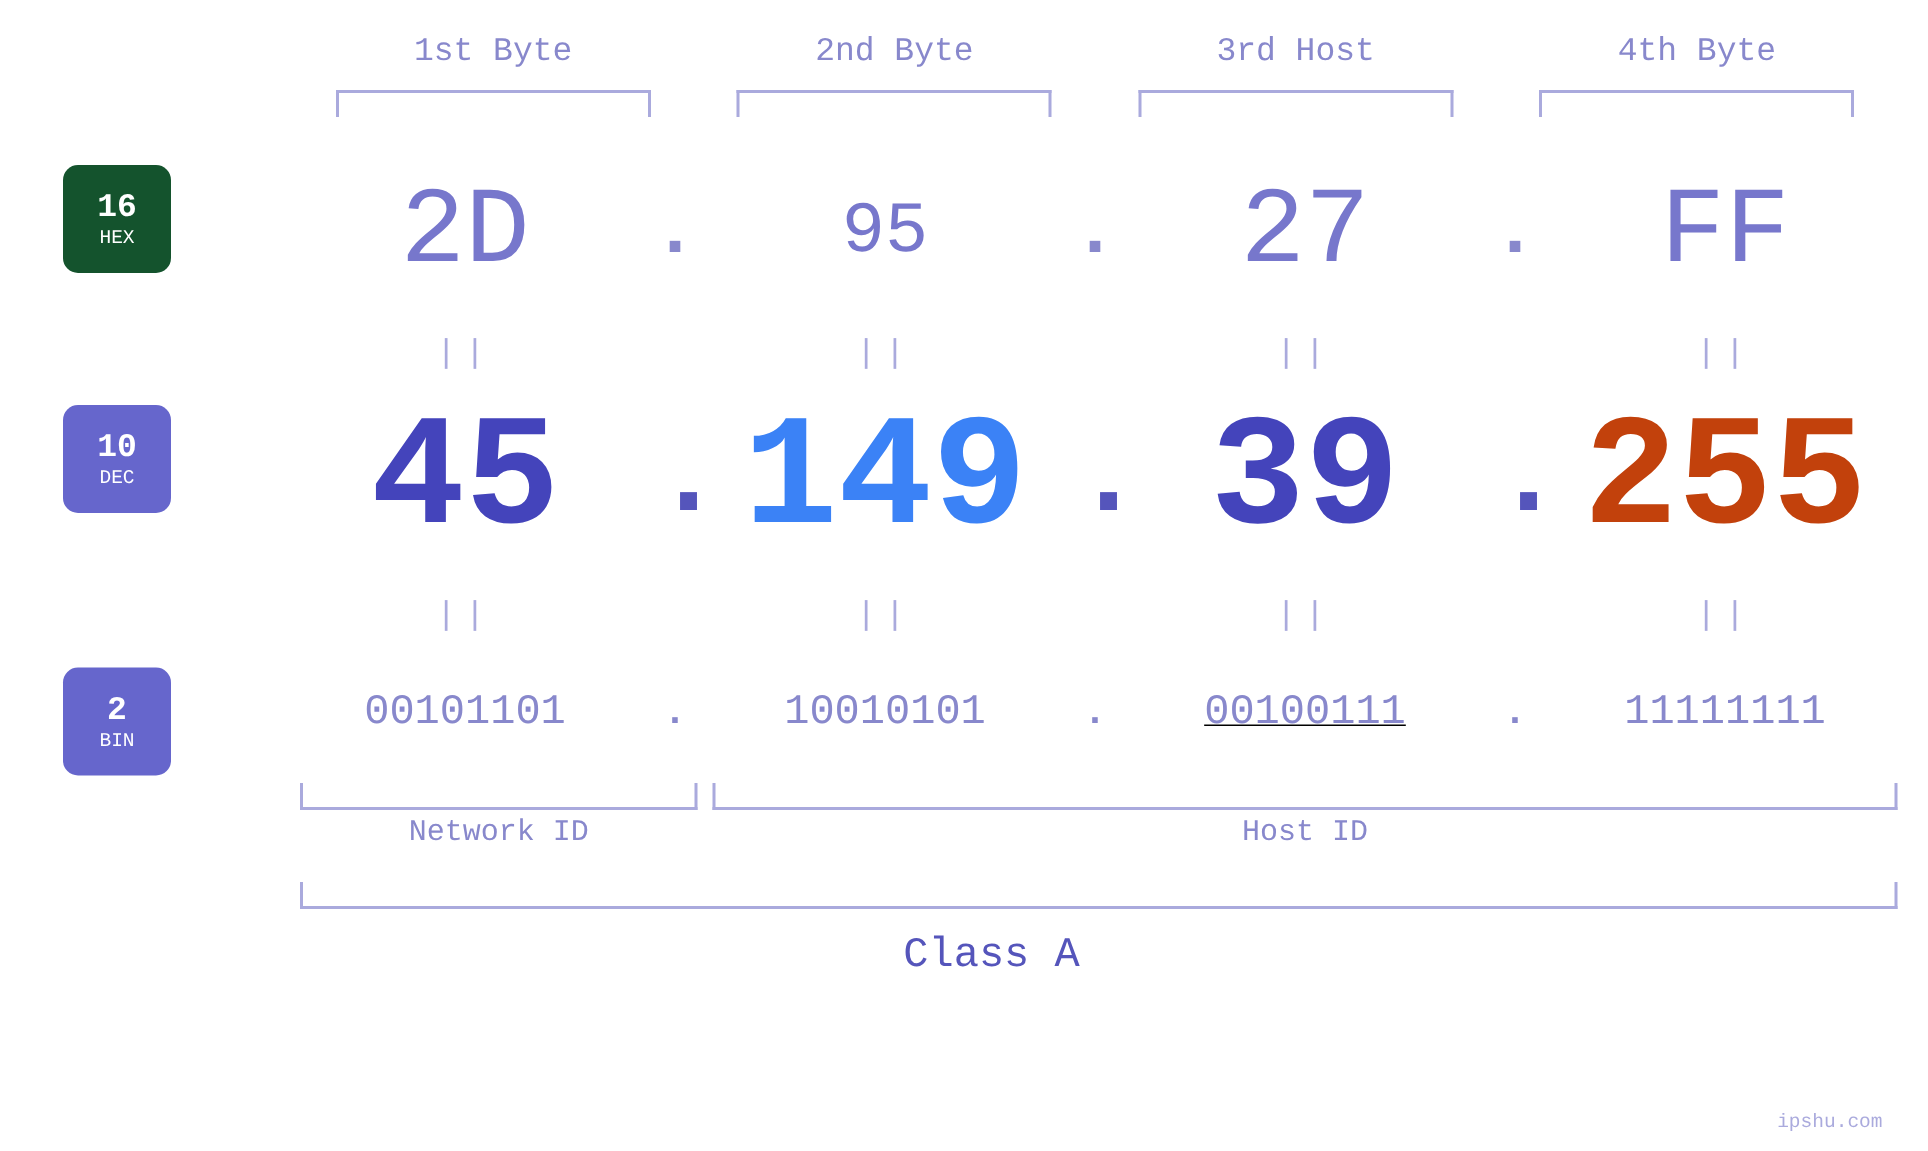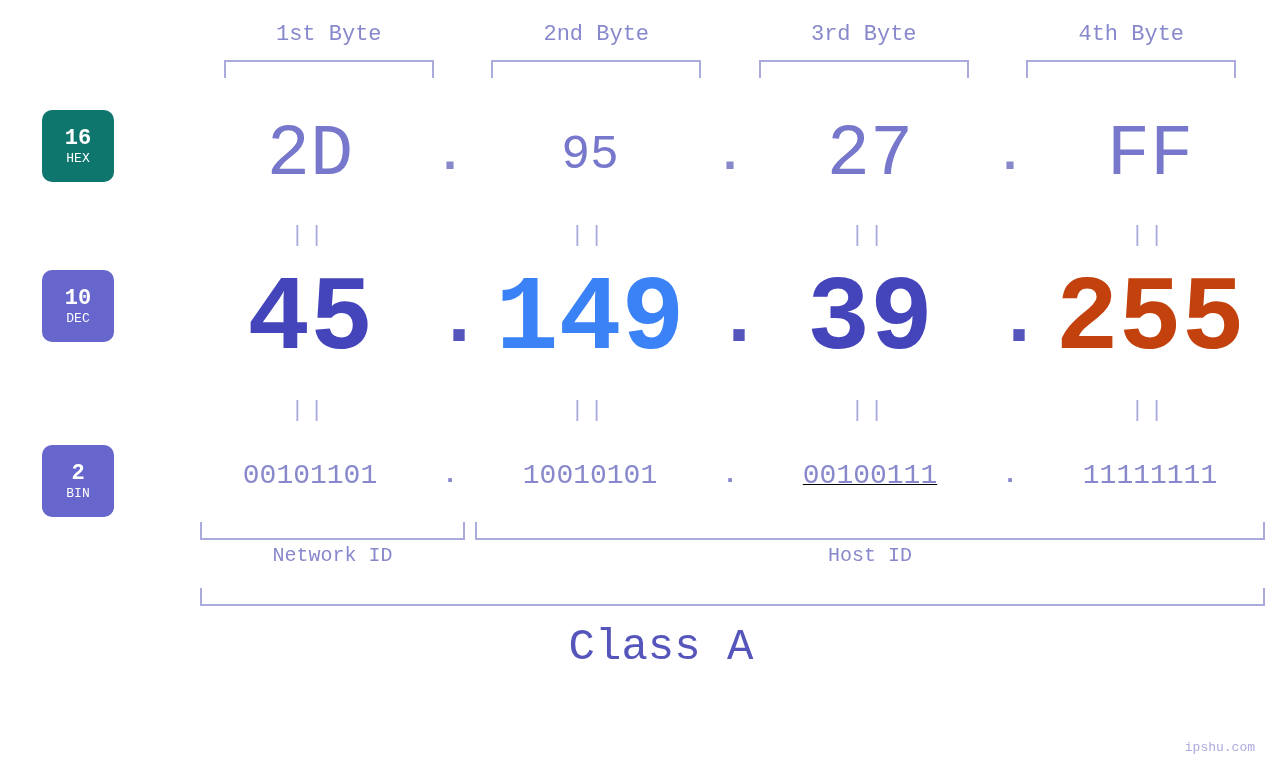--- a/index.html
+++ b/index.html
@@ -14,32 +14,32 @@
     }
   </style>
 </head>
 <body>
 
 <div style="width:1285px;height:767px;position:relative;background:#fff;overflow:hidden;">
 
   <div style="position:absolute;top:22px;left:195px;right:20px;display:flex;justify-content:space-around;">
     <div style="width:210px;text-align:center;color:#8888cc;font-size:22px;font-family:'Courier New',monospace;">1st Byte</div>
     <div style="width:210px;text-align:center;color:#8888cc;font-size:22px;font-family:'Courier New',monospace;">2nd Byte</div>
-    <div style="width:210px;text-align:center;color:#8888cc;font-size:22px;font-family:'Courier New',monospace;">3rd Byte</div>
+    <div style="width:210px;text-align:center;color:#8888cc;font-size:22px;font-family:'Courier New',monospace;">3rd Host</div>
     <div style="width:210px;text-align:center;color:#8888cc;font-size:22px;font-family:'Courier New',monospace;">4th Byte</div>
   </div>
 
   <div style="position:absolute;top:60px;left:195px;right:20px;display:flex;justify-content:space-around;">
     <div style="width:210px;height:18px;border-top:2px solid #aaaadd;border-left:2px solid #aaaadd;border-right:2px solid #aaaadd;"></div>
     <div style="width:210px;height:18px;border-top:2px solid #aaaadd;border-left:2px solid #aaaadd;border-right:2px solid #aaaadd;"></div>
     <div style="width:210px;height:18px;border-top:2px solid #aaaadd;border-left:2px solid #aaaadd;border-right:2px solid #aaaadd;"></div>
     <div style="width:210px;height:18px;border-top:2px solid #aaaadd;border-left:2px solid #aaaadd;border-right:2px solid #aaaadd;"></div>
   </div>
 
-  <div style="position:absolute;top:110px;left:42px;width:72px;height:72px;background:#0f766e;border-radius:10px;display:flex;flex-direction:column;align-items:center;justify-content:center;color:white;">
+  <div style="position:absolute;top:110px;left:42px;width:72px;height:72px;background:#14532d;border-radius:10px;display:flex;flex-direction:column;align-items:center;justify-content:center;color:white;">
     <span style="font-size:22px;font-weight:bold;font-family:'Courier New',monospace;">16</span>
     <span style="font-size:13px;font-family:'Courier New',monospace;">HEX</span>
   </div>
 
   <div style="position:absolute;top:100px;left:195px;right:20px;display:flex;align-items:center;height:110px;justify-content:space-around;">
     <div style="width:210px;text-align:center;">
       <span style="font-size:72px;color:#7777cc;font-family:'Courier New',monospace;font-weight:300;">2D</span>
     </div>
     <div style="font-size:50px;color:#8888cc;font-weight:bold;width:30px;text-align:center;">.</div>
     <div style="width:210px;text-align:center;">
@@ -124,17 +124,17 @@
   <div style="position:absolute;top:522px;left:200px;width:265px;height:18px;border-bottom:2px solid #aaaadd;border-left:2px solid #aaaadd;border-right:2px solid #aaaadd;"></div>
 
   <div style="position:absolute;top:522px;left:475px;right:20px;height:18px;border-bottom:2px solid #aaaadd;border-left:2px solid #aaaadd;border-right:2px solid #aaaadd;"></div>
 
   <div style="position:absolute;top:544px;left:200px;width:265px;text-align:center;color:#8888cc;font-size:20px;font-family:'Courier New',monospace;">Network ID</div>
 
   <div style="position:absolute;top:544px;left:475px;right:20px;text-align:center;color:#8888cc;font-size:20px;font-family:'Courier New',monospace;">Host ID</div>
 
   <div style="position:absolute;top:588px;left:200px;right:20px;height:18px;border-bottom:2px solid #aaaadd;border-left:2px solid #aaaadd;border-right:2px solid #aaaadd;"></div>
 
-  <div style="position:absolute;top:622px;left:0;right:0;text-align:center;font-size:44px;color:#5555bb;font-family:'Courier New',monospace;margin-left:37px;">Class A</div>
+  <div style="position:absolute;top:622px;left:0;right:0;text-align:center;font-size:28px;color:#5555bb;font-family:'Courier New',monospace;margin-left:37px;">Class A</div>
 
   <div style="position:absolute;bottom:12px;right:30px;color:#aaaadd;font-size:13px;font-family:'Courier New',monospace;">ipshu.com</div>
 
 </div>
 
 </body></html>

